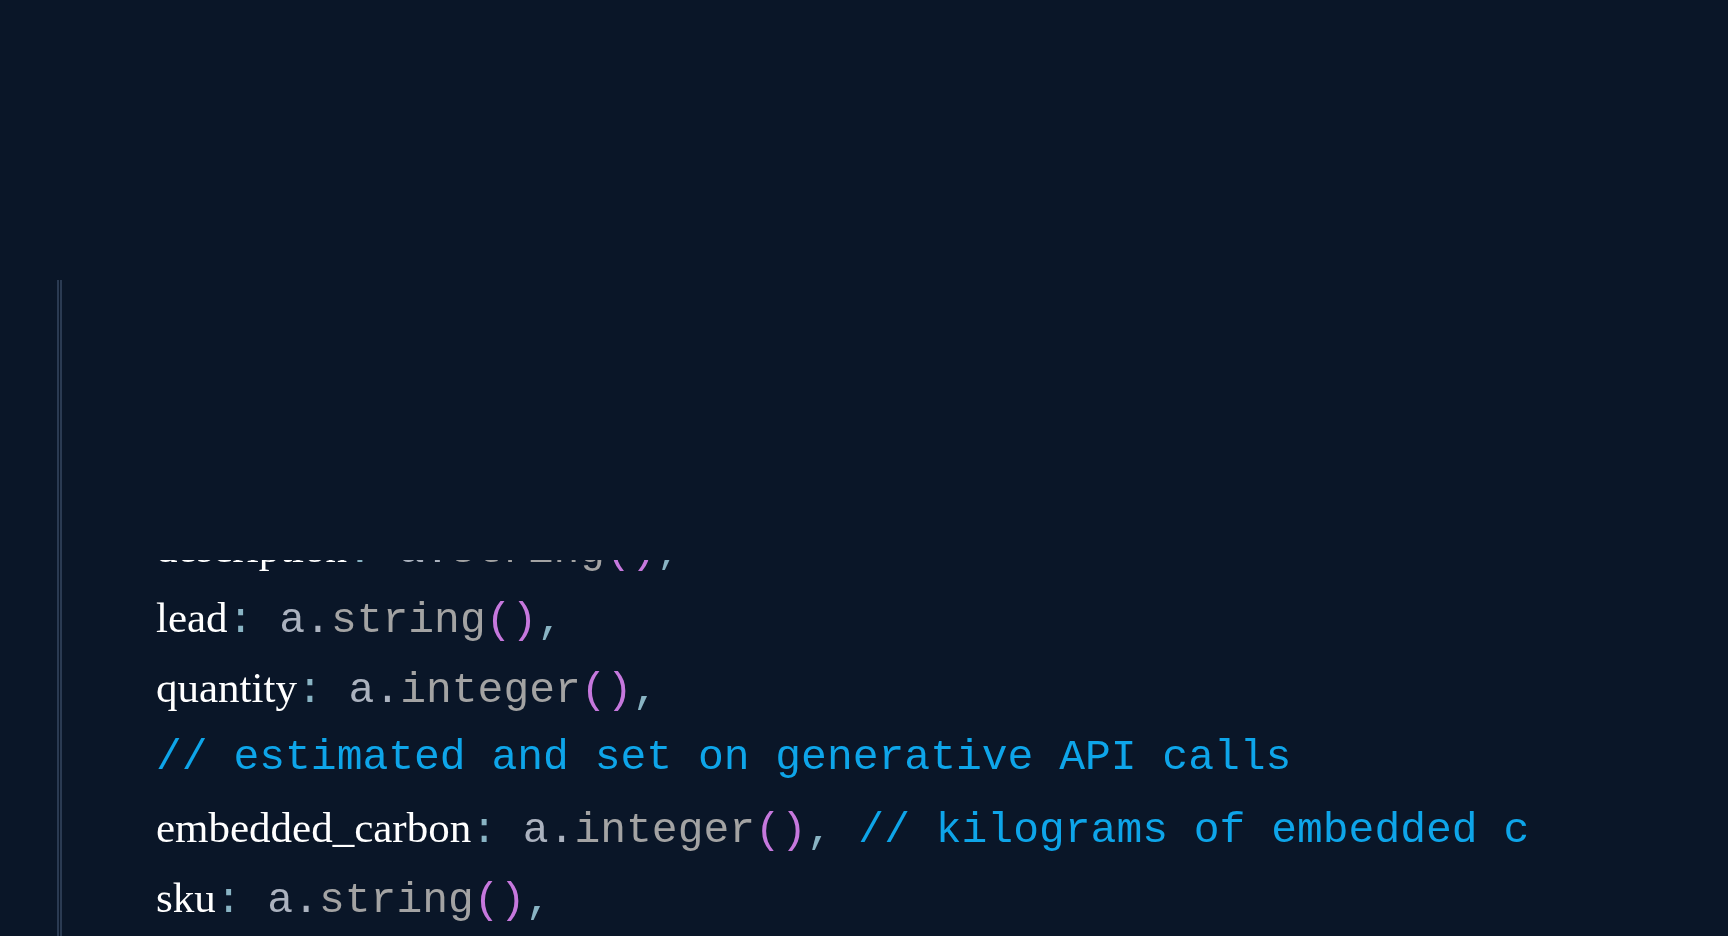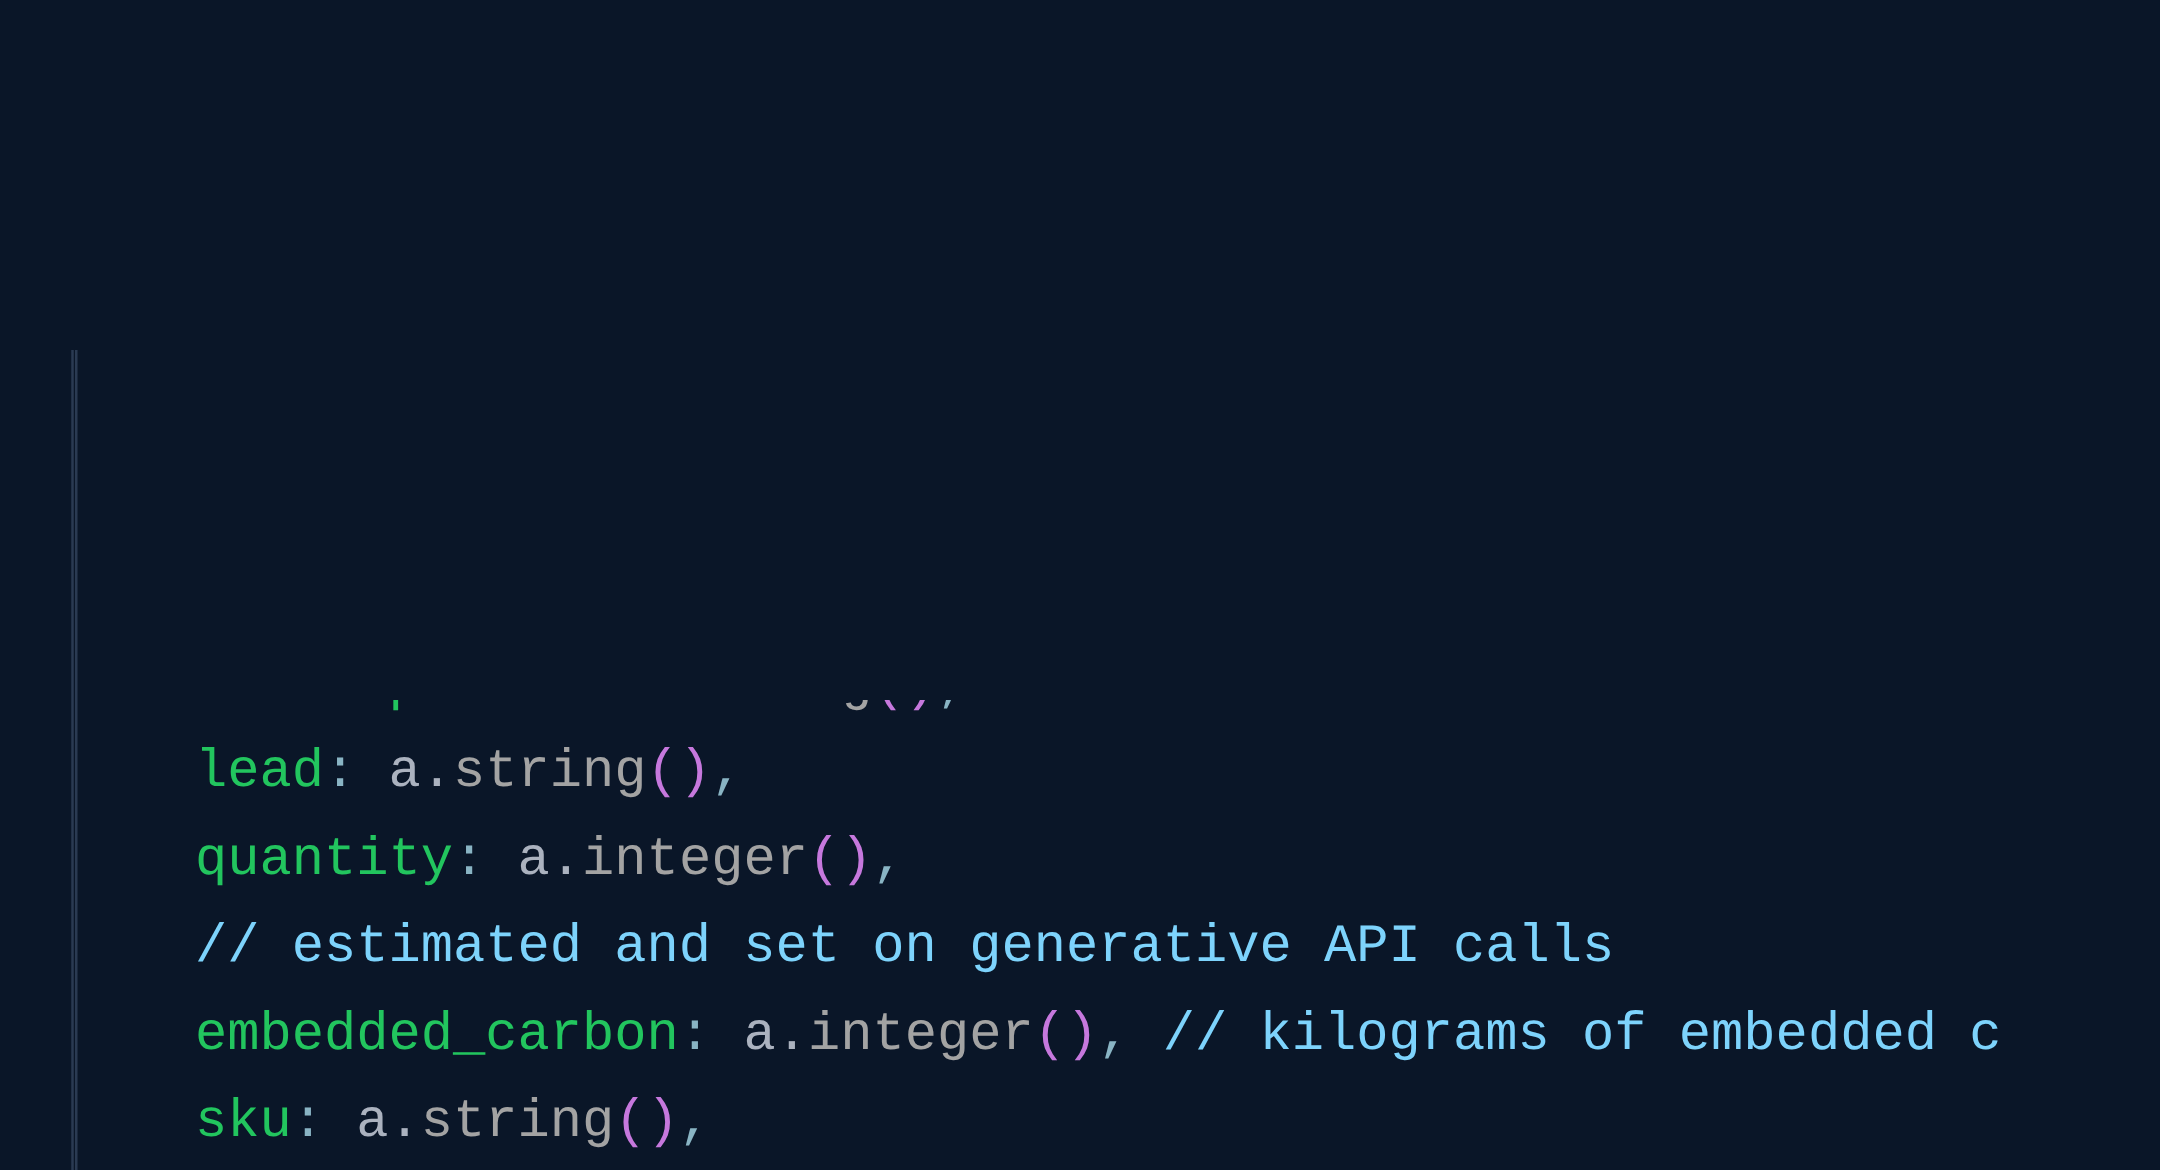--- a/index.html
+++ b/index.html
@@ -41,27 +41,27 @@
     overflow: hidden;
     position: relative;
   }
   .line.partial-top .shift {
     position: relative;
     top: -47px; 
     display: block;
   }
 
   
-  .key    { color: #22c55e; }  
+  .key    { color: #ffffff; font-family: Liberation Serif, serif; }  
   .ident  { color: #abb2bf; }  
   .dot    { color: #abb2bf; }
   .call   { color: #a3a3a3; }  
   .paren  { color: #c678dd; }  
   .punct  { color: #89b4c4; }  
-  .comment{ color: #7dd3fc; }  
+  .comment{ color: #0ea5e9; }  
 </style>
 </head>
 <body>
 
 
 
 <div class="editor">
   <div class="guide g1"></div>
   <div class="guide g2"></div>
   <div class="code" id="code-root"><div class="line partial-top"><span class="shift"><span class="key">description</span><span class="punct">:</span><span class="ident"> </span><span class="ident">a</span><span class="dot">.</span><span class="call">string</span><span class="paren">(</span><span class="paren">)</span><span class="punct">,</span></span></div><div class="line"><span class="key">lead</span><span class="punct">:</span><span class="ident"> </span><span class="ident">a</span><span class="dot">.</span><span class="call">string</span><span class="paren">(</span><span class="paren">)</span><span class="punct">,</span></div><div class="line"><span class="key">quantity</span><span class="punct">:</span><span class="ident"> </span><span class="ident">a</span><span class="dot">.</span><span class="call">integer</span><span class="paren">(</span><span class="paren">)</span><span class="punct">,</span></div><div class="line"><span class="comment">// estimated and set on generative API calls</span></div><div class="line"><span class="key">embedded_carbon</span><span class="punct">:</span><span class="ident"> </span><span class="ident">a</span><span class="dot">.</span><span class="call">integer</span><span class="paren">(</span><span class="paren">)</span><span class="punct">,</span><span class="ident"> </span><span class="comment">// kilograms of embedded c</span></div><div class="line"><span class="key">sku</span><span class="punct">:</span><span class="ident"> </span><span class="ident">a</span><span class="dot">.</span><span class="call">string</span><span class="paren">(</span><span class="paren">)</span><span class="punct">,</span></div><div class="line"></div></div>

